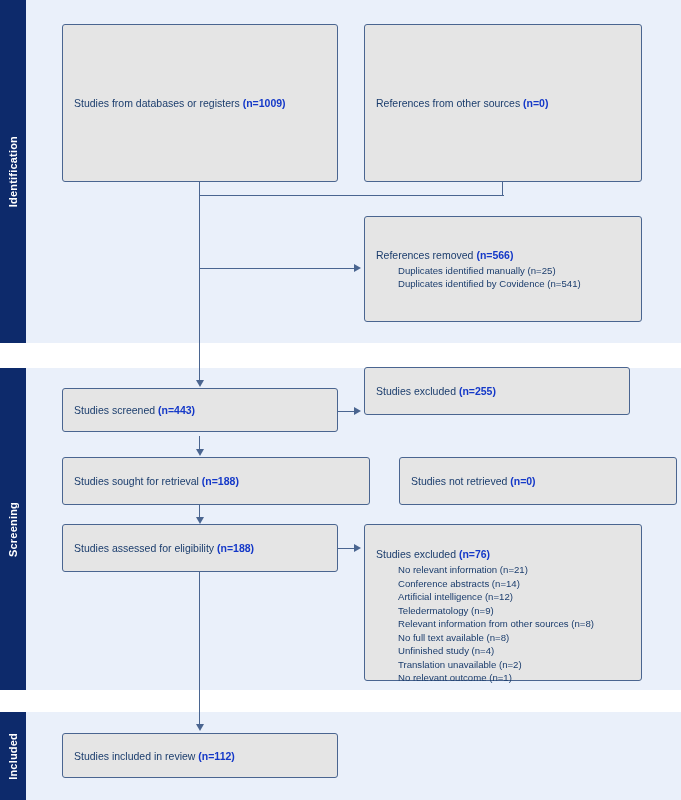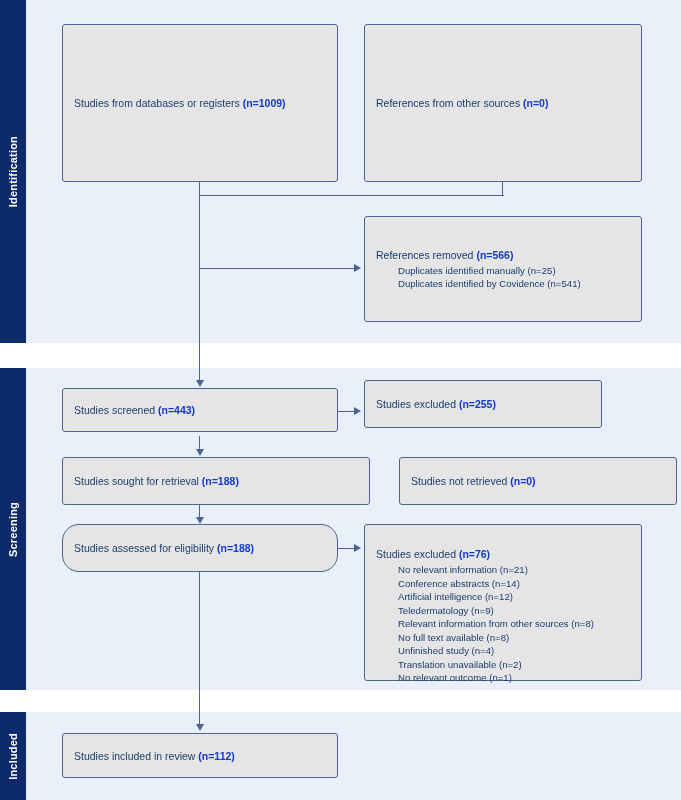--- a/index.html
+++ b/index.html
@@ -176,39 +176,39 @@
       </ul>
     </div>
   </div>
 
   <div class="box" style="left:62px; top:388px; width:276px; height:44px;">
     <div class="box-inner">
       <div class="title"><span>Studies screened </span><span class="n">(n=443)</span></div>
     </div>
   </div>
 
-  <div class="box" style="left:364px; top:380px; width:238px; height:48px;">
+  <div class="box" style="left:364px; top:367px; width:266px; height:48px;">
     <div class="box-inner">
       <div class="title"><span>Studies excluded </span><span class="n">(n=255)</span></div>
     </div>
   </div>
 
   <div class="box" style="left:62px; top:457px; width:308px; height:48px;">
     <div class="box-inner">
       <div class="title"><span>Studies sought for retrieval </span><span class="n">(n=188)</span></div>
     </div>
   </div>
 
   <div class="box" style="left:364px; top:457px; width:278px; height:48px;margin-left:35px;">
     <div class="box-inner">
       <div class="title"><span>Studies not retrieved </span><span class="n">(n=0)</span></div>
     </div>
   </div>
 
-  <div class="box" style="left:62px; top:524px; width:276px; height:48px;border-radius:17px;">
+  <div class="box" style="left:62px; top:524px; width:276px; height:48px;">
     <div class="box-inner">
       <div class="title"><span>Studies assessed for eligibility </span><span class="n">(n=188)</span></div>
     </div>
   </div>
 
   <div class="box top-pad" style="left:364px; top:524px; width:278px; height:157px; padding-top:22px;">
     <div class="box-inner">
       <div class="title"><span>Studies excluded </span><span class="n">(n=76)</span></div>
       <ul class="sublist">
         <li>No relevant information (n=21)</li>

